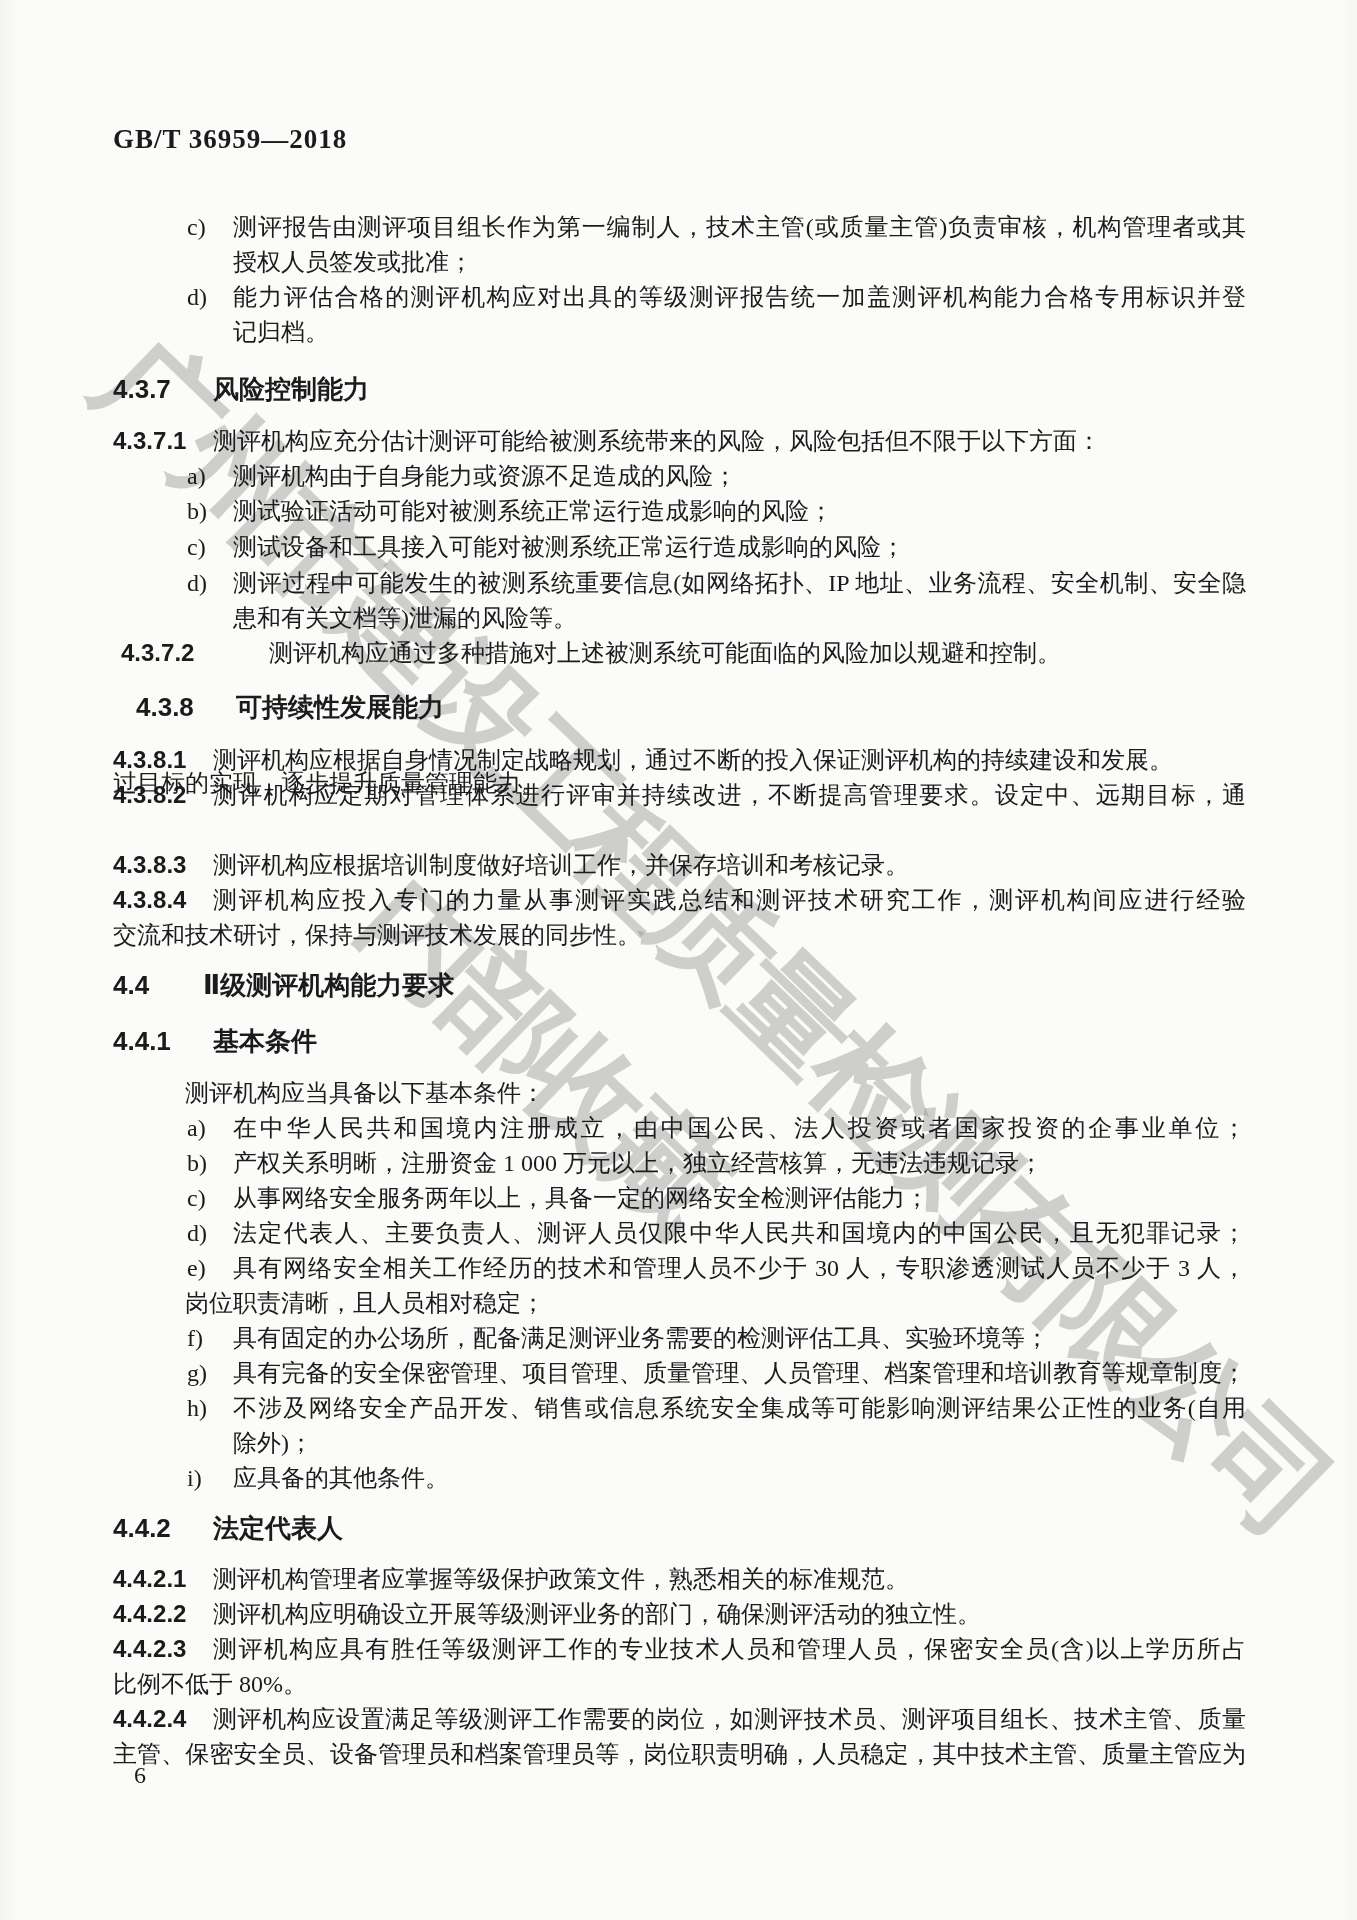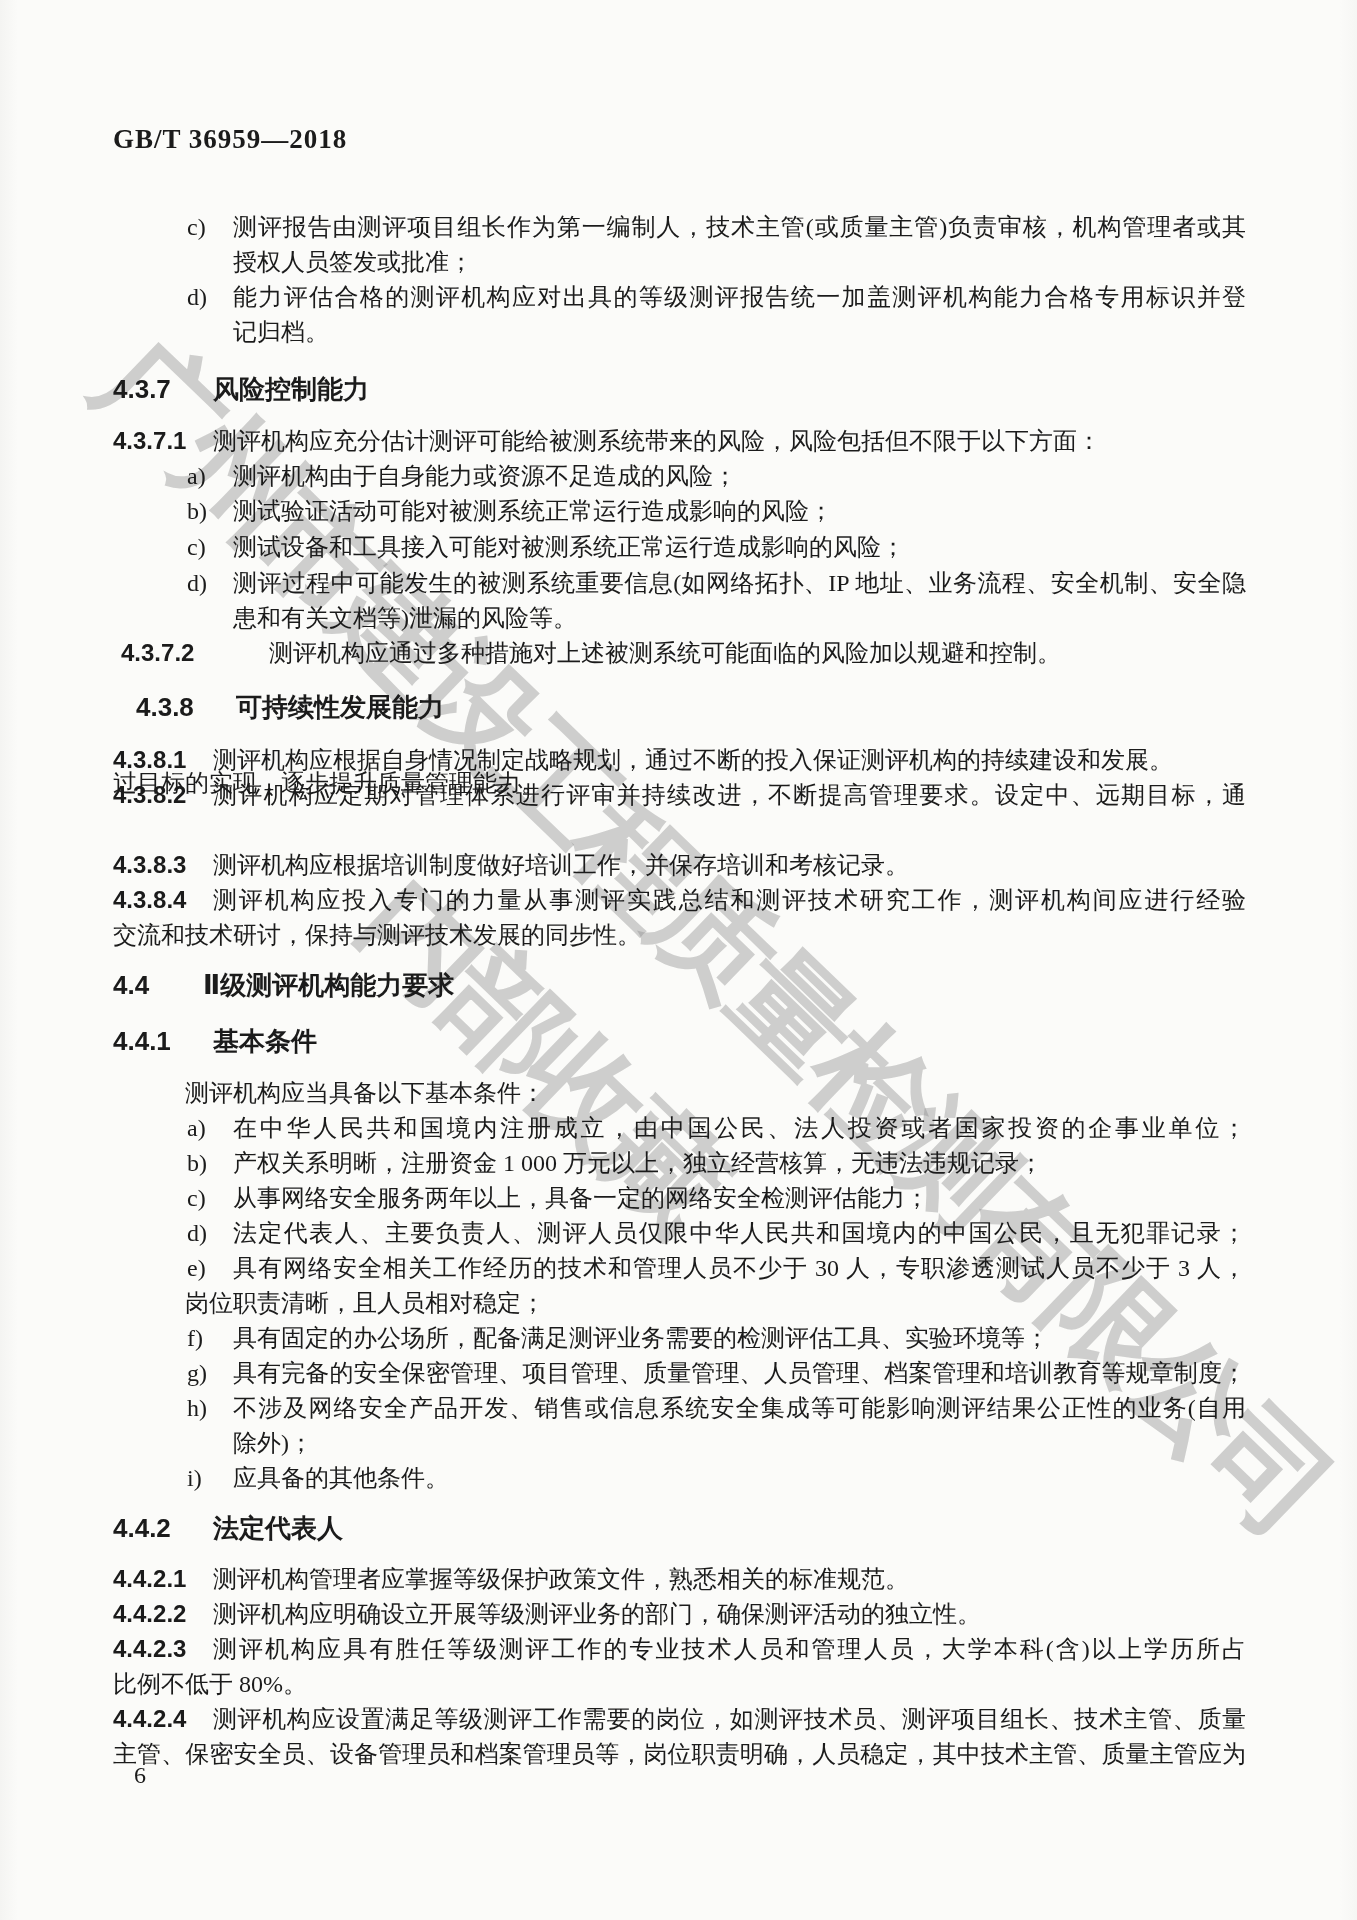--- a/index.html
+++ b/index.html
@@ -72,19 +72,19 @@
       <div class="line fill" style="top: 1251px; left: 187px; width: 1059px;"><span class="marker" style="width: 46px;">e)</span><span class="text">具有网络安全相关工作经历的技术和管理人员不少于 30 人，专职渗透测试人员不少于 3 人，</span></div>
       <div class="line" style="top: 1286px; left: 185px; width: 1061px; justify-content: flex-end;"><span class="text">岗位职责清晰，且人员相对稳定；</span></div>
       <div class="line" style="top: 1321px; left: 187px; width: 1059px;"><span class="marker" style="width: 46px;">f)</span><span class="text">具有固定的办公场所，配备满足测评业务需要的检测评估工具、实验环境等；</span></div>
       <div class="line fill" style="top: 1356px; left: 187px; width: 1059px;"><span class="marker" style="width: 46px;">g)</span><span class="text">具有完备的安全保密管理、项目管理、质量管理、人员管理、档案管理和培训教育等规章制度；</span></div>
       <div class="line fill" style="top: 1391px; left: 187px; width: 1059px;"><span class="marker" style="width: 46px;">h)</span><span class="text">不涉及网络安全产品开发、销售或信息系统安全集成等可能影响测评结果公正性的业务(自用</span></div>
       <div class="line" style="top: 1426px; left: 233px; width: 1013px;"><span class="text">除外)；</span></div>
       <div class="line" style="top: 1461px; left: 187px; width: 1059px;"><span class="marker" style="width: 46px;">i)</span><span class="text">应具备的其他条件。</span></div>
       <div class="line h" style="top: 1511px; left: 113px; width: 1133px;"><span class="marker mb" style="width: 100px;">4.4.2</span><span class="text">法定代表人</span></div>
       <div class="line" style="top: 1562px; left: 113px; width: 1133px;"><span class="marker mb" style="width: 100px;">4.4.2.1</span><span class="text">测评机构管理者应掌握等级保护政策文件，熟悉相关的标准规范。</span></div>
       <div class="line" style="top: 1597px; left: 113px; width: 1133px;"><span class="marker mb" style="width: 100px;">4.4.2.2</span><span class="text">测评机构应明确设立开展等级测评业务的部门，确保测评活动的独立性。</span></div>
-      <div class="line fill" style="top: 1632px; left: 113px; width: 1133px;"><span class="marker mb" style="width: 100px;">4.4.2.3</span><span class="text">测评机构应具有胜任等级测评工作的专业技术人员和管理人员，大学本科(含)以上学历所占</span></div>
+      <div class="line fill" style="top: 1632px; left: 113px; width: 1133px;"><span class="marker mb" style="width: 100px;">4.4.2.3</span><span class="text">测评机构应具有胜任等级测评工作的专业技术人员和管理人员，保密安全员(含)以上学历所占</span></div>
       <div class="line" style="top: 1667px; left: 113px; width: 1133px;"><span class="text">比例不低于 80%。</span></div>
       <div class="line fill" style="top: 1702px; left: 113px; width: 1133px;"><span class="marker mb" style="width: 100px;">4.4.2.4</span><span class="text">测评机构应设置满足等级测评工作需要的岗位，如测评技术员、测评项目组长、技术主管、质量</span></div>
       <div class="line fill" style="top: 1737px; left: 113px; width: 1133px;"><span class="text">主管、保密安全员、设备管理员和档案管理员等，岗位职责明确，人员稳定，其中技术主管、质量主管应为</span></div>
     </div>
   <div class="pnum">6</div>
 </div>
 
 </body></html>

